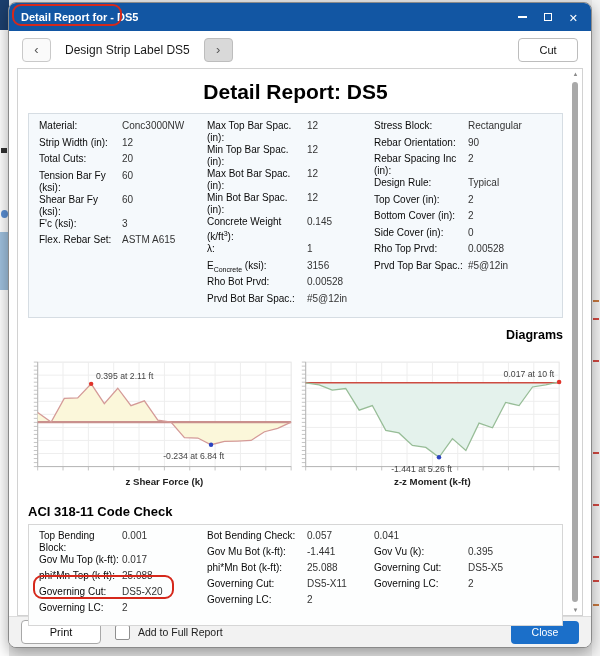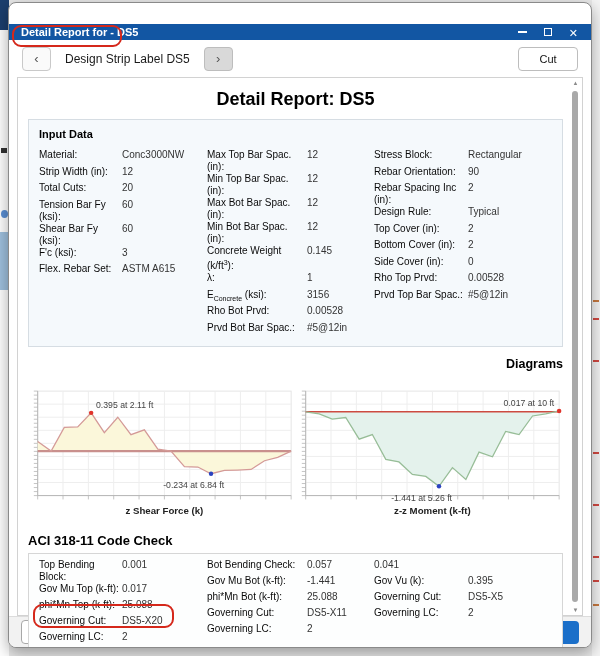--- a/index.html
+++ b/index.html
@@ -10,21 +10,21 @@
   .bg-left-top{position:absolute;left:0;top:0;width:9px;height:30px;background:#1c3f6e;}
   .bg-left-mark{position:absolute;left:1px;top:148px;width:6px;height:5px;background:#333;}
   .bg-left-dot{position:absolute;left:1px;top:210px;width:7px;height:8px;background:#5b8fd4;border-radius:50%;}
   .bg-left-row{position:absolute;left:0;top:232px;width:9px;height:58px;background:#9fc0de;}
   .bg-right{position:absolute;right:0;top:0;width:8px;height:656px;background:#f4f4f4;}
   .bg-dash{position:absolute;right:1px;width:6px;height:2px;}
   
   .dialog{position:absolute;left:8px;top:2px;width:584px;height:646px;background:#fff;
           border:1px solid #8a8a8a;border-radius:8px;box-shadow:0 5px 16px rgba(0,0,0,.35);
           display:flex;flex-direction:column;overflow:hidden;box-sizing:border-box;}
-  .titlebar{height:16px;background:#1256a3;display:flex;align-items:center;position:relative;flex:0 0 auto;margin-top:21px;}
+  .titlebar{height:28px;background:#1256a3;display:flex;align-items:center;position:relative;flex:0 0 auto;}
   .title-text{font-size:11px;font-weight:bold;color:#fff;padding-left:12px;white-space:nowrap;}
   .win-controls{margin-left:auto;display:flex;gap:17px;align-items:center;padding-right:13px;}
   .min-glyph{display:block;width:9px;height:2px;background:#fff;}
   .max-glyph{display:block;width:8px;height:8px;border:1px solid #fff;box-sizing:border-box;}
   .close-glyph{color:#fff;font-size:11px;line-height:1;}
   .ann-box{position:absolute;border:2px solid #d5281b;border-radius:9px;pointer-events:none;z-index:6;}
   .ann-title{left:3px;top:1px;width:106px;height:18px;}
   .ann-gov{left:4px;top:50px;width:137px;height:20px;}
   
   .navbar{height:37px;display:flex;align-items:center;background:#fff;padding:0 13px;flex:0 0 auto;}
@@ -34,21 +34,21 @@
   .strip-label{font-size:12px;color:#1a1a1a;margin:8px 14px;}
   .cut-btn{margin-left:auto;width:58px;height:22px;border:1px solid #bdbdbd;border-radius:4px;background:#fff;
            font-size:11px;color:#111;display:flex;align-items:center;justify-content:center;cursor:pointer;}
   
   .content{flex:1 1 auto;margin:0 8px;border:1px solid #d2d2d2;background:#fff;display:flex;min-height:0;}
   .content-inner{flex:1;padding:2px 6px 0 10px;min-width:0;}
   .vscroll{width:13px;position:relative;flex:0 0 auto;}
   .vs-arrow{position:absolute;left:0;width:13px;text-align:center;font-size:6px;color:#8a8a8a;cursor:pointer;}
   .vs-up{top:2px;}  .vs-down{bottom:2px;}
   .vs-thumb{position:absolute;left:3px;top:13px;bottom:13px;width:6px;background:#a9a9a9;border-radius:3px;cursor:pointer;}
-  .report-title{text-align:center;font-size:18px;font-weight:bold;color:#000;margin:9px 0 9px;}
+  .report-title{text-align:center;font-size:21px;font-weight:bold;color:#000;margin:9px 0 9px;}
   
   .sect-box{background:#f5f9fc;border:1px solid #d6dde3;padding:6px 10px 8px;box-sizing:border-box;}
   .sect-head{font-size:11px;font-weight:bold;color:#000;margin:2px 0 9px;}
   .cols{display:flex;}
   .col{display:flex;flex-direction:column;}
   .c1{width:168px;flex:0 0 auto;}
   .c2{width:167px;flex:0 0 auto;}
   .c3{flex:1;}
   .kv{display:flex;min-height:16.5px;align-items:baseline;font-size:10px;line-height:12px;}
   .kv .lbl{font-weight:normal;color:#0a0a0a;flex:0 0 auto;}
@@ -117,21 +117,20 @@
     </span>
     <span class="cut-btn">Cut</span>
   </div>
 
   <div class="content">
     <div class="content-inner">
 
       <div class="report-title">Detail Report: DS5</div>
 
       <div class="sect-box">
-        <div class="sect-head">Input Data</div>
         <div class="cols">
           <div class="col c1">
 
           <div class="kv">
                 <span class="lbl">Material:</span>
                 <span class="val">Conc3000NW</span>
               </div>
               <div class="kv">
                 <span class="lbl">Strip Width (in):</span>
                 <span class="val">12</span>

